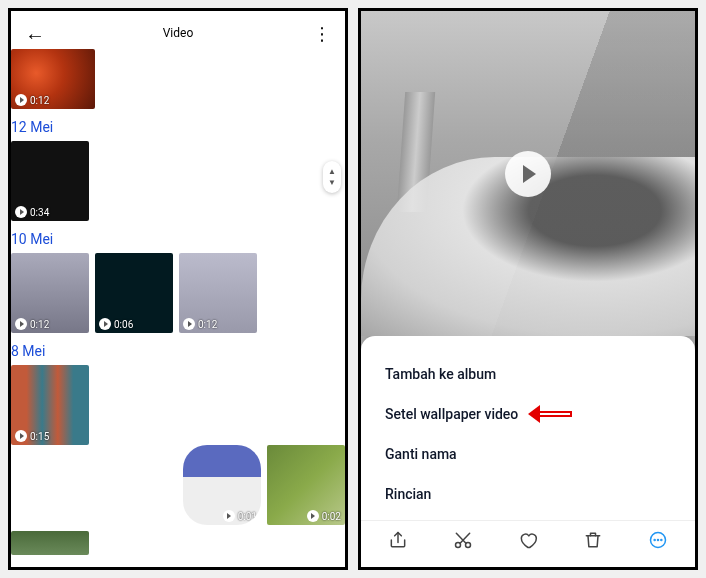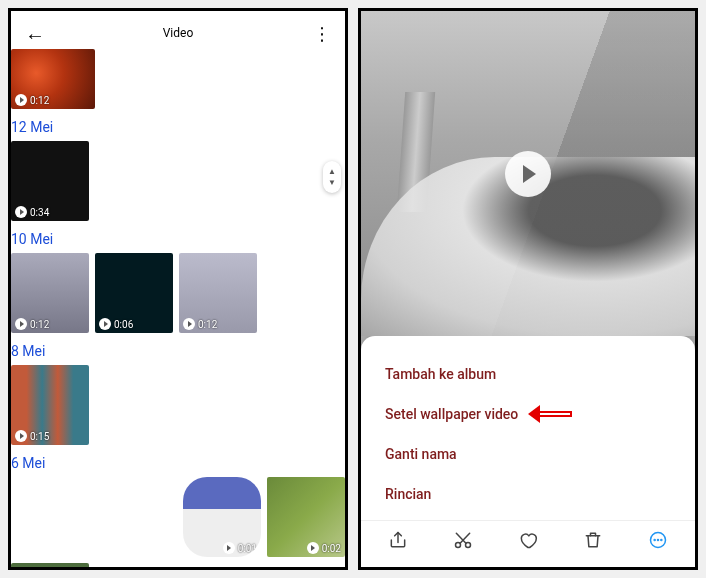--- a/index.html
+++ b/index.html
@@ -160,21 +160,21 @@
   }
   .sheet {
     background: #fff;
     border-top-left-radius: 14px;
     border-top-right-radius: 14px;
     padding: 18px 24px 6px;
     box-shadow: 0 -2px 8px rgba(0,0,0,0.15);
   }
   .sheet-item {
     font-size: 14px;
-    color: #7f1d1d;
+    color: #0f172a;
     padding: 12px 0;
     font-weight: 500;
     cursor: pointer;
     display: flex;
     align-items: center;
     gap: 10px;
   }
   .arrow-red {
     width: 44px; height: 14px;
     position: relative;
@@ -272,21 +272,20 @@
     <div class="date-label">8 Mei</div>
     <div class="row">
       <div class="thumb t6">
         <div class="dur">
             <span class="play-dot"></span>
             <span>0:15</span>
           </div>
       </div>
     </div>
 
-    <div class="date-label">6 Mei</div>
     <div class="row right">
       <div class="thumb t7">
         <div class="dur right">
             <span class="play-dot"></span>
             <span>0:01</span>
           </div>
       </div>
       <div class="thumb t8">
         <div class="dur right">
             <span class="play-dot"></span>

